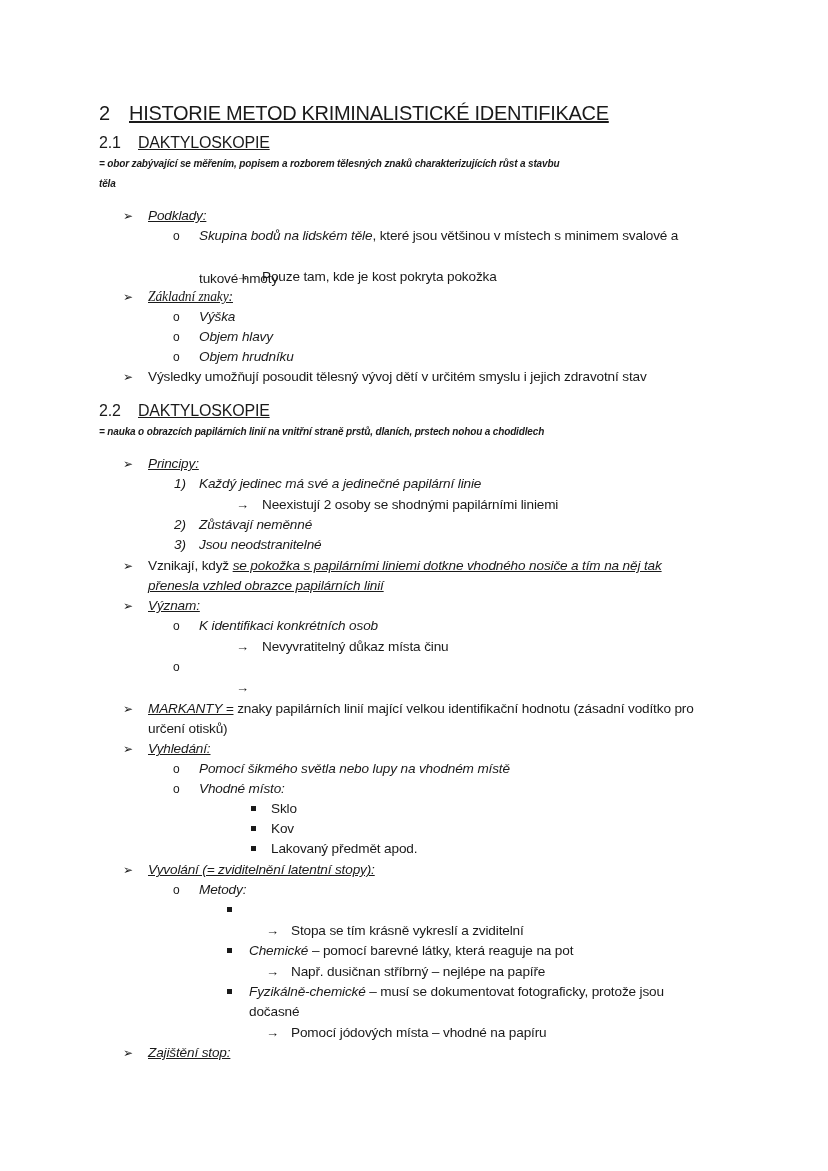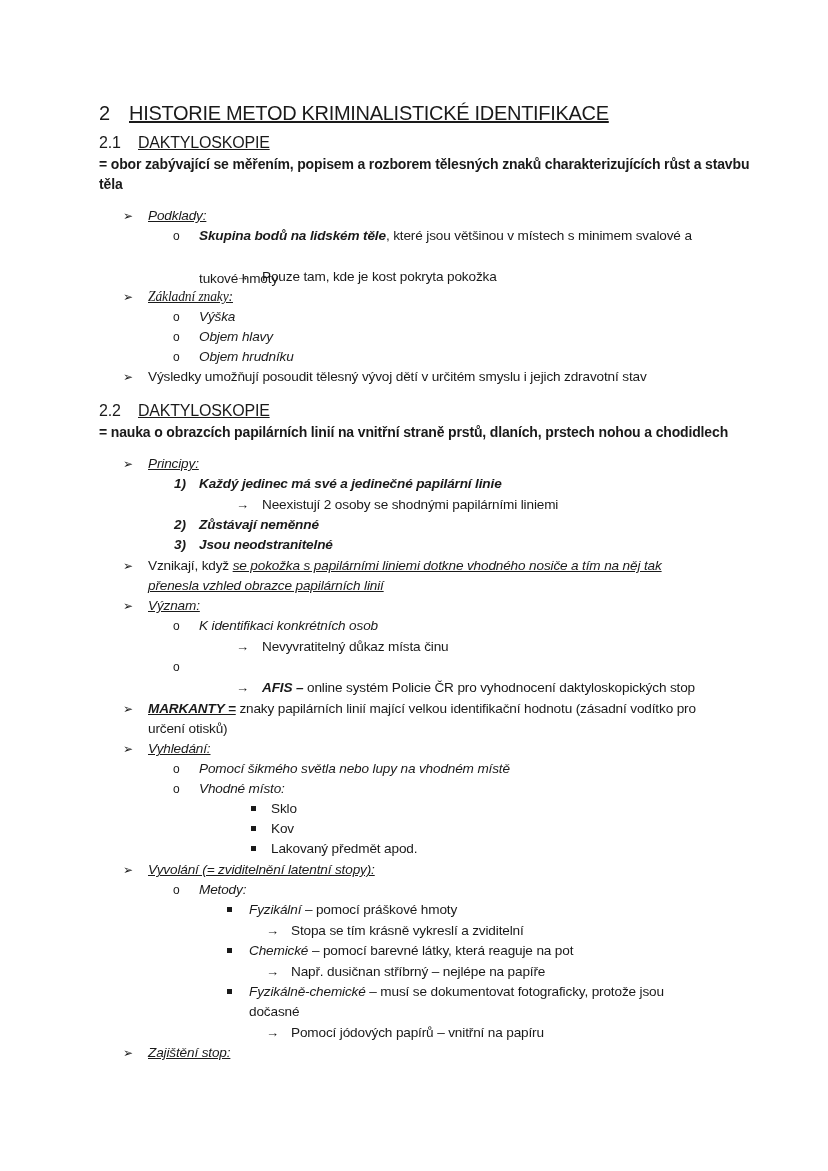--- a/index.html
+++ b/index.html
@@ -6,23 +6,23 @@
   body { width: 828px; height: 1171px; position: relative; overflow: hidden;
          font-family: "Liberation Sans", sans-serif; color: #1a1a1a; }
   .page { position: absolute; left: 0; top: 0; width: 828px; height: 858px; }
   .ln { position: absolute; white-space: nowrap; font-size: 13.6px; line-height: 20px; letter-spacing: -0.15px; }
   .h1 { font-size: 20px; line-height: 26px; letter-spacing: -0.3px; }
   .h2 { font-size: 16px; line-height: 22px; letter-spacing: -0.2px; }
   .num { display: inline-block; }
   .h1 .num { width: 30px; }
   .h2 .num { width: 39px; }
   .u { text-decoration: underline; }
-  .b { font-weight: bold; }
+  .b { font-weight: normal; }
   .i { font-style: italic; }
-  .def { font-weight: bold; font-size: 14px; }
+  .def { font-weight: bold; font-size: 10px; font-style: italic; }
   .bul { position: absolute; font-size: 12px; line-height: 20px; }
   .arrow { font-size: 13px; }
   .sq { display: inline-block; width: 5px; height: 5px; background: #1a1a1a; position: absolute; }
   .circ { position: absolute; font-size: 12px; line-height: 20px; }
 </style>
 </head>
 <body>
 
 <div class="page">
 
@@ -82,23 +82,20 @@
   <div class="ln i u" style="left:148px; top:576px;">přenesla vzhled obrazce papilárních linií</div>
 
   <span class="bul" style="left:123px; top:596px;">➢</span>
   <div class="ln i u" style="left:148px; top:596px;">Význam:</div>
   <span class="circ" style="left:173px; top:616px;">o</span>
   <div class="ln i" style="left:199px; top:616px;">K identifikaci konkrétních osob</div>
   <span class="ln arrow" style="left:236px; top:637px;">→</span>
   <div class="ln" style="left:262px; top:637px;">Nevyvratitelný důkaz místa činu</div>
   <span class="circ" style="left:173px; top:657px;">o</span>
   <span class="ln arrow" style="left:236px; top:678px;">→</span>
-  <div class="ln" style="left:262px; top:678px;">
-    <span class="b i">AFIS –</span><span> online systém Policie ČR pro vyhodnocení daktyloskopických stop</span>
-  </div>
 
   <span class="bul" style="left:123px; top:699px;">➢</span>
   <div class="ln" style="left:148px; top:699px;">
     <span class="b i u">MARKANTY =</span><span> znaky papilárních linií mající velkou identifikační hodnotu (zásadní vodítko pro</span>
   </div>
   <div class="ln" style="left:148px; top:719px;">určení otisků)</div>
 
   <span class="bul" style="left:123px; top:739px;">➢</span>
   <div class="ln i u" style="left:148px; top:739px;">Vyhledání:</div>
   <span class="circ" style="left:173px; top:759px;">o</span>
@@ -111,37 +108,34 @@
   <div class="ln" style="left:271px; top:819px;">Kov</div>
   <span class="sq" style="left:251px; top:846px;"></span>
   <div class="ln" style="left:271px; top:839px;">Lakovaný předmět apod.</div>
 
   <span class="bul" style="left:123px; top:860px;">➢</span>
   <div class="ln i u" style="left:148px; top:860px;">Vyvolání (= zviditelnění latentní stopy):</div>
   <span class="circ" style="left:173px; top:880px;">o</span>
   <div class="ln i" style="left:199px; top:880px;">Metody:</div>
 
   <span class="sq" style="left:227px; top:907px;"></span>
-  <div class="ln" style="left:249px; top:900px;">
-    <span class="i">Fyzikální</span><span> – pomocí práškové hmoty</span>
-  </div>
   <span class="ln arrow" style="left:266px; top:921px;">→</span>
   <div class="ln" style="left:291px; top:921px;">Stopa se tím krásně vykreslí a zviditelní</div>
 
   <span class="sq" style="left:227px; top:948px;"></span>
   <div class="ln" style="left:249px; top:941px;">
     <span class="i">Chemické</span><span> – pomocí barevné látky, která reaguje na pot</span>
   </div>
   <span class="ln arrow" style="left:266px; top:962px;">→</span>
   <div class="ln" style="left:291px; top:962px;text-align:center;">Např. dusičnan stříbrný – nejlépe na papíře</div>
 
   <span class="sq" style="left:227px; top:989px;"></span>
   <div class="ln" style="left:249px; top:982px;">
     <span class="i">Fyzikálně-chemické</span><span> – musí se dokumentovat fotograficky, protože jsou</span>
   </div>
   <div class="ln" style="left:249px; top:1002px;">dočasné</div>
   <span class="ln arrow" style="left:266px; top:1023px;">→</span>
-  <div class="ln" style="left:291px; top:1023px;">Pomocí jódových papírů – vnitřní na papíru</div>
+  <div class="ln" style="left:291px; top:1023px;">Pomocí jódových místa – vhodné na papíru</div>
 
   <span class="bul" style="left:123px; top:1043px;">➢</span>
   <div class="ln i u" style="left:148px; top:1043px;">Zajištění stop:</div>
 
 </div>
 
 </body></html>

